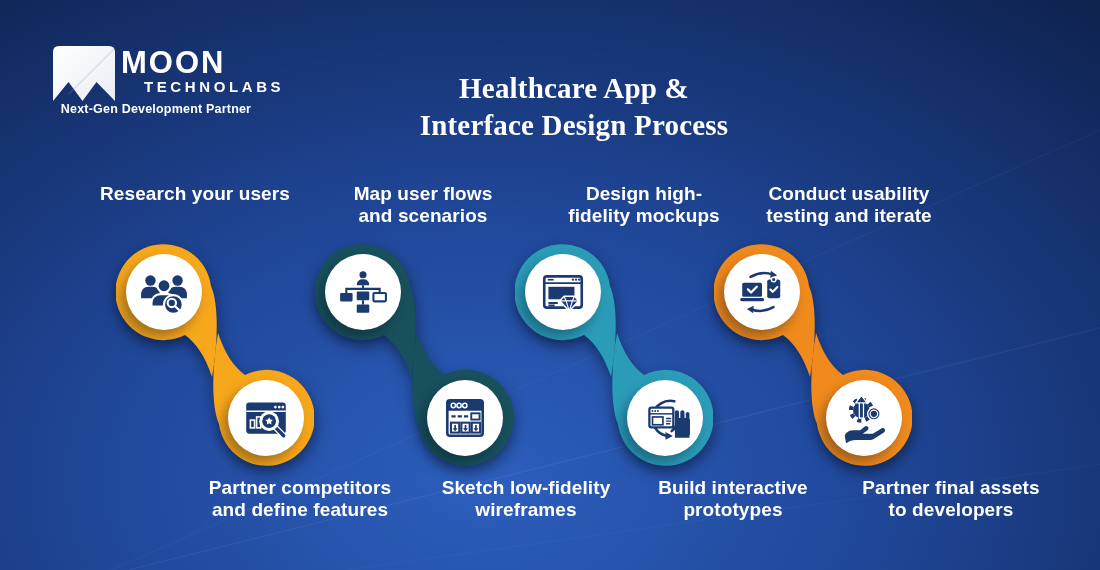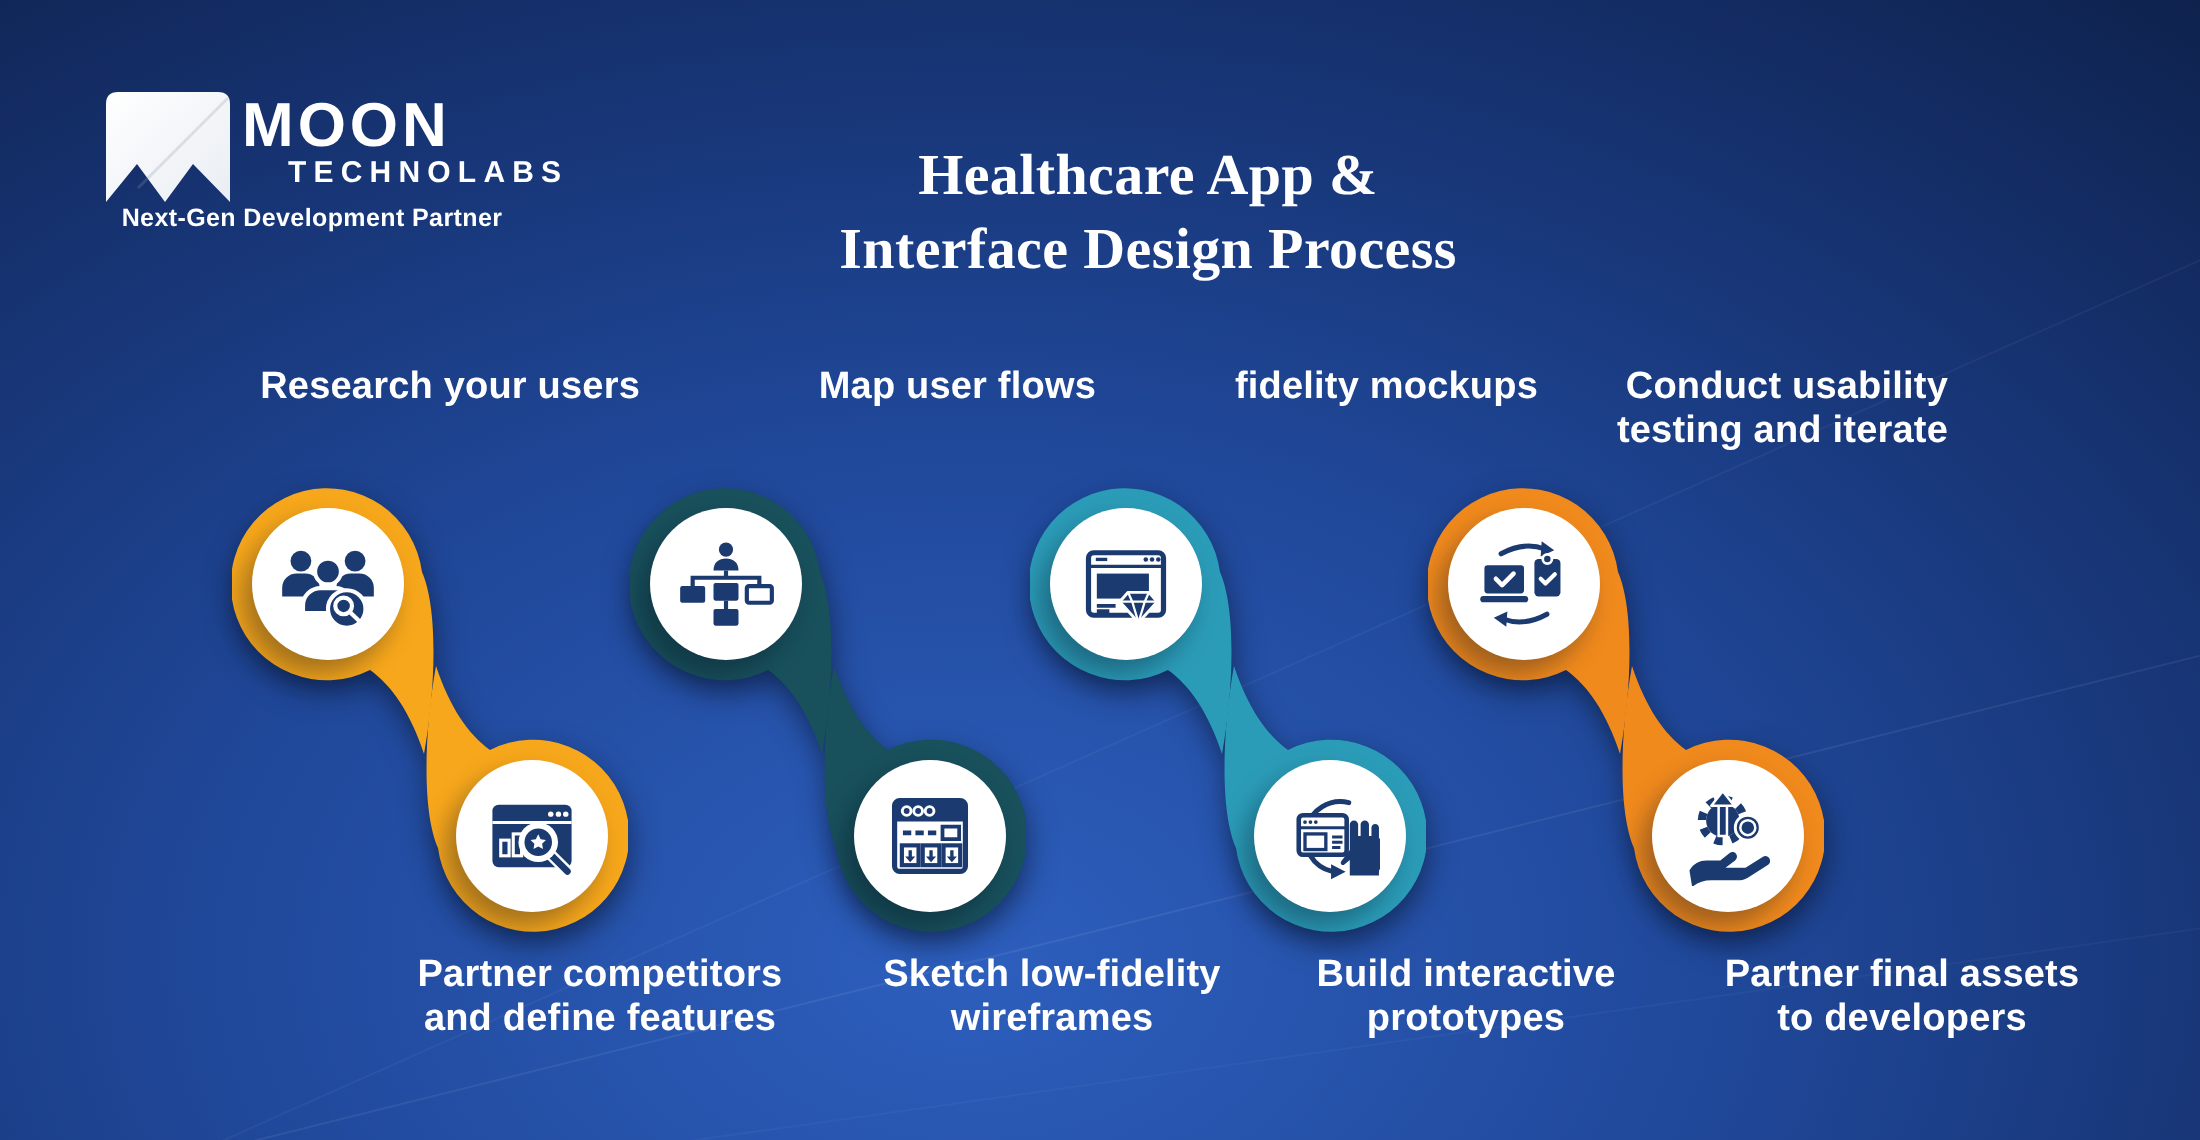--- a/index.html
+++ b/index.html
@@ -39,21 +39,21 @@
 
   
   .bubble{position:absolute;width:76px;height:76px;border-radius:50%;background:#fff;
     box-shadow:-5px 7px 12px rgba(5,13,32,.35);display:flex;align-items:center;justify-content:center;}
   .glyph{display:block;}
 
   
   .step-label{position:absolute;color:var(--text);font-weight:700;font-size:19px;line-height:22px;
     text-align:center;letter-spacing:.1px;}
   .step-label span{display:block;}
-  .lt{top:183px;width:250px;text-align:right;}
+  .lt{top:183px;width:250px;}
   .lb{top:477px;width:260px;}
 </style>
 </head>
 <body>
 
 <div class="stage">
   <div class="streak s1"></div>
   <div class="streak s2"></div>
   <div class="streak s3"></div>
 
@@ -219,22 +219,24 @@
       <circle cx="33.5" cy="20" r="3.6" fill="none" stroke="#fff" stroke-width="1.2"></circle>
       <path d="M5.5 40.5c1.8-3.2 4.7-4.8 8.2-4.8h6.6l4.5-3.5c1-.8 2.4-.6 3.1.4.7 1 .5 2.3-.5 3.1l-4.6 3.5h9.6l8.4-5.2c1.1-.7 2.5-.3 3.1.8.6 1.1.3 2.4-.8 3.1l-9.8 6.3c-1 .6-2.2 1-3.4 1H16c-3.6 0-6.8 1.1-9.2 3.3z" fill="#1B3A70"></path>
     </svg>
   </div>
 
   <div class="step-label lt" style="left:70px;">
     <span>Research your users</span>
   </div>
   <div class="step-label lt" style="left:298px;">
     <span>Map user flows</span>
+      <span>and scenarios</span>
   </div>
   <div class="step-label lt" style="left:519px;">
+    <span>Design high-</span>
       <span>fidelity mockups</span>
   </div>
   <div class="step-label lt" style="left:724px;">
     <span>Conduct usability</span>
       <span>testing and iterate</span>
   </div>
 
   <div class="step-label lb" style="left:170px;">
     <span>Partner competitors</span>
       <span>and define features</span>

